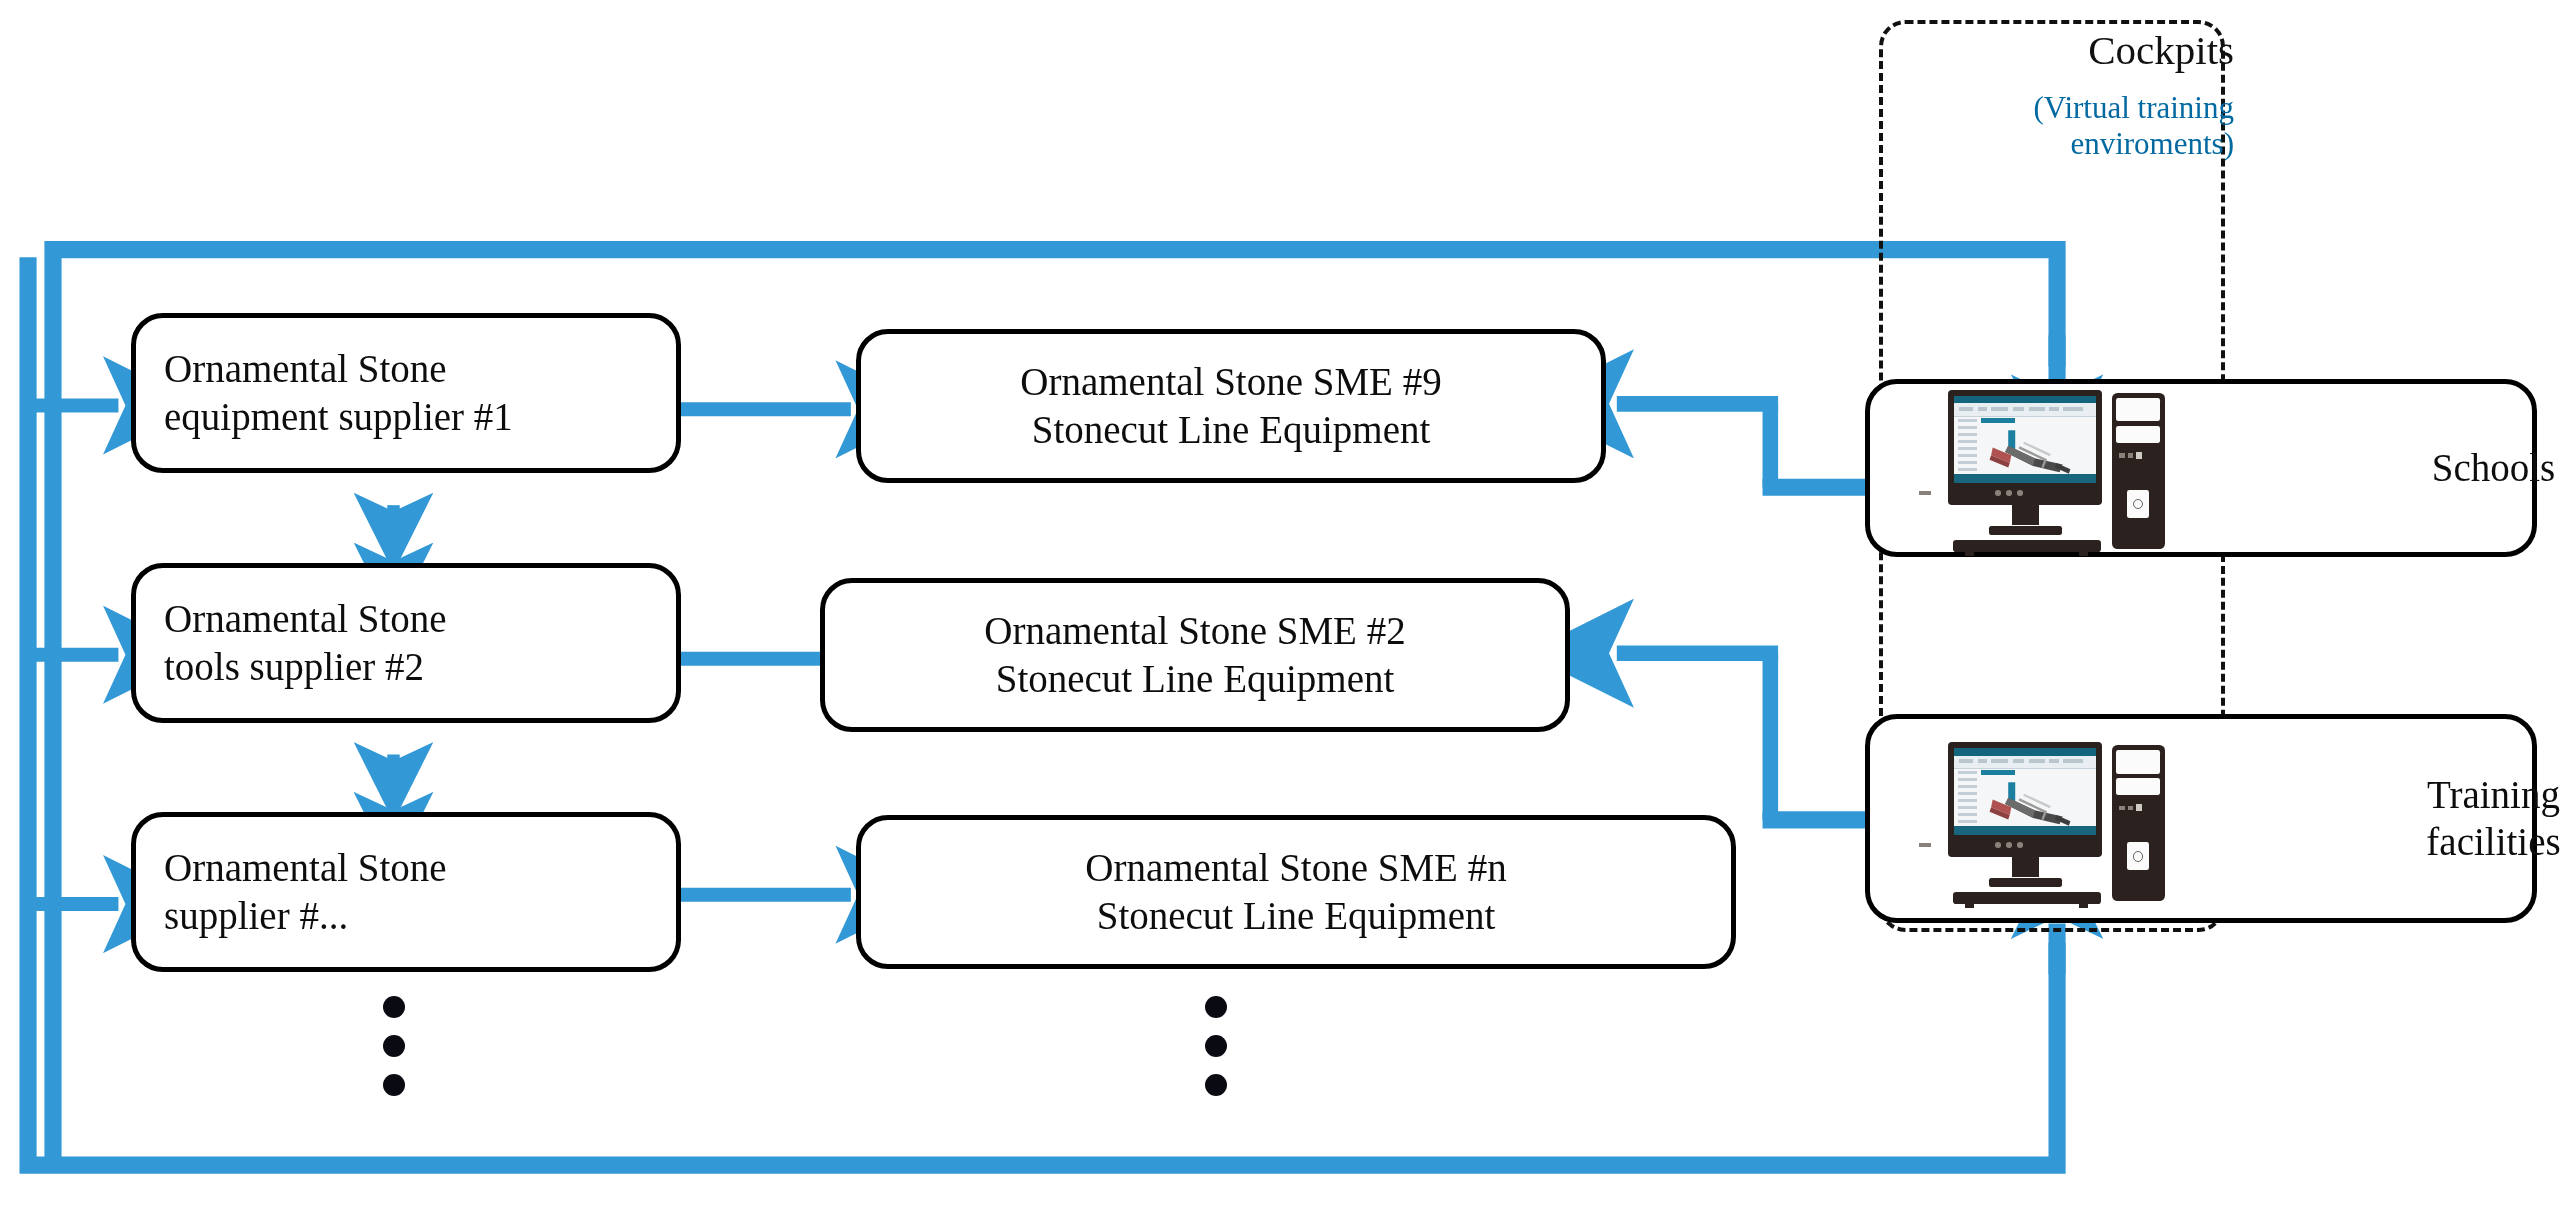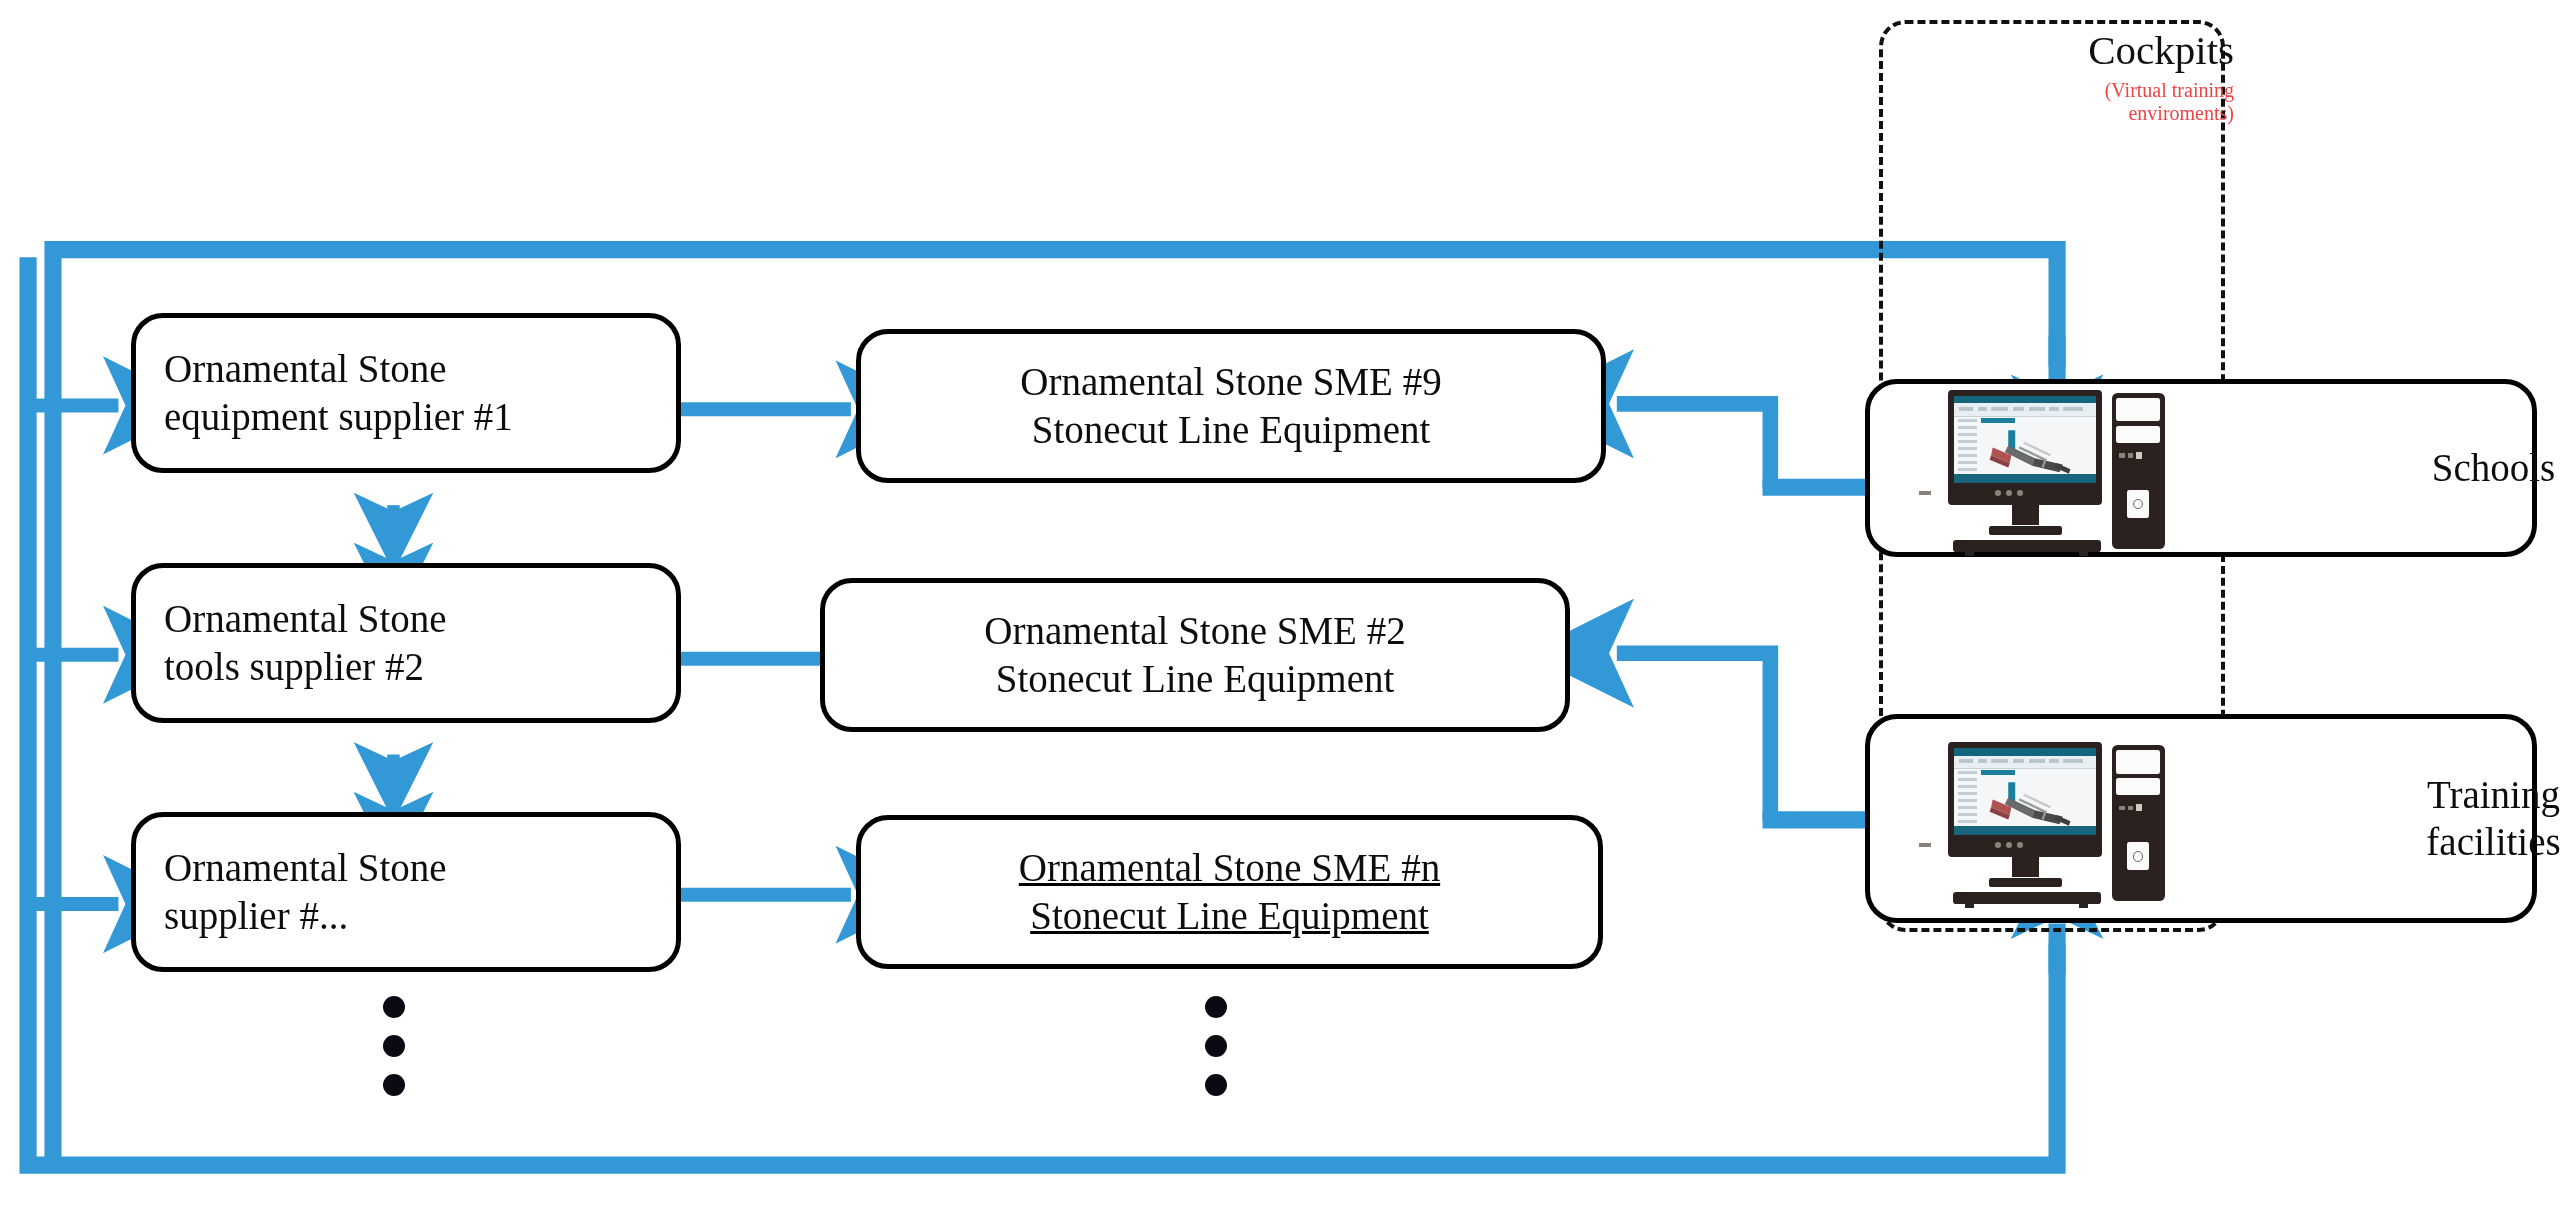--- a/index.html
+++ b/index.html
@@ -55,21 +55,21 @@
   }
   #cockpit-caption{
     position:absolute;
     left:1872px;top:28px;
     width:362px;
     text-align:right;
     z-index:6;
     pointer-events:none;
   }
   #cockpit-caption .ttl{display:block;font-size:41px;color:#111;line-height:1.12;}
-  #cockpit-caption .sub{display:block;font-size:20px;color:#ef4444;line-height:1.16;white-space:pre-line;margin-top:5px;}
+  #cockpit-caption .sub{display:block;font-size:31px;color:#0369a1;line-height:1.16;white-space:pre-line;margin-top:16px;}
 
   
   .vdots{position:absolute;z-index:4;display:flex;flex-direction:column;align-items:center;justify-content:space-between;}
   .vdots span{display:block;width:22px;height:22px;border-radius:50%;background:#0a0a12;}
 
   
   .pc{position:absolute;z-index:5;}
   .pc .monitor{position:absolute;left:0;top:0;width:154px;height:115px;background:#2b211e;border-radius:3.9px;}
   .pc .screen{position:absolute;left:6.2px;top:5.5px;width:142px;height:87px;background:#f4f6f8;overflow:hidden;}
   .pc .scr-title{position:absolute;left:0;top:0;width:100%;height:7.8px;background:#13647d;}
@@ -186,21 +186,21 @@
   <div class="node mid-node" style="left:856px;top:329px;width:750px;height:154px;">
     <span class="label">Ornamental Stone SME #9
 Stonecut Line Equipment</span>
   </div>
 
   <div class="node mid-node" style="left:820px;top:578px;width:750px;height:154px;">
     <span class="label">Ornamental Stone SME #2
 Stonecut Line Equipment</span>
   </div>
 
-  <div class="node mid-node" style="left:856px;top:815px;width:747px;height:154px;text-decoration:underline;">
+  <div class="node mid-node" style="left:856px;top:815px;width:880px;height:154px;">
     <span class="label">Ornamental Stone SME #n
 Stonecut Line Equipment</span>
   </div>
 
   <div class="vdots" style="left:1205px;top:996px;width:22px;height:100px;">
     <span></span>
     <span></span>
     <span></span>
   </div>
 

